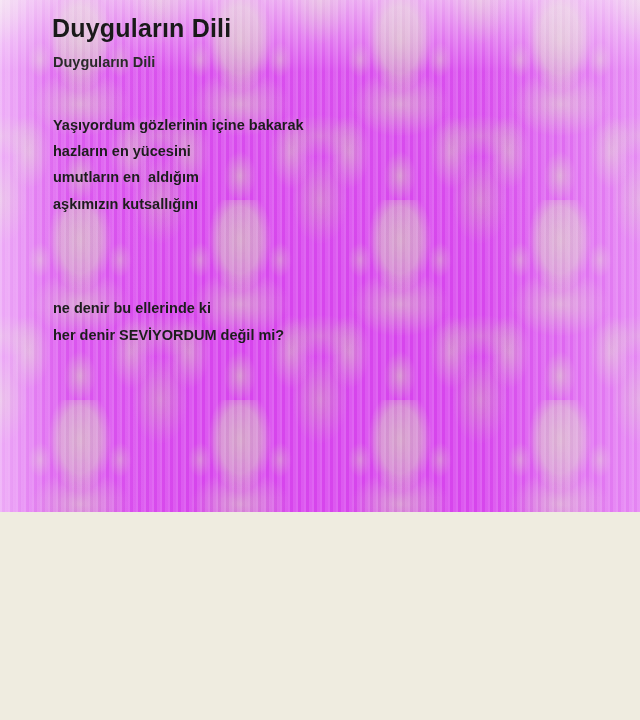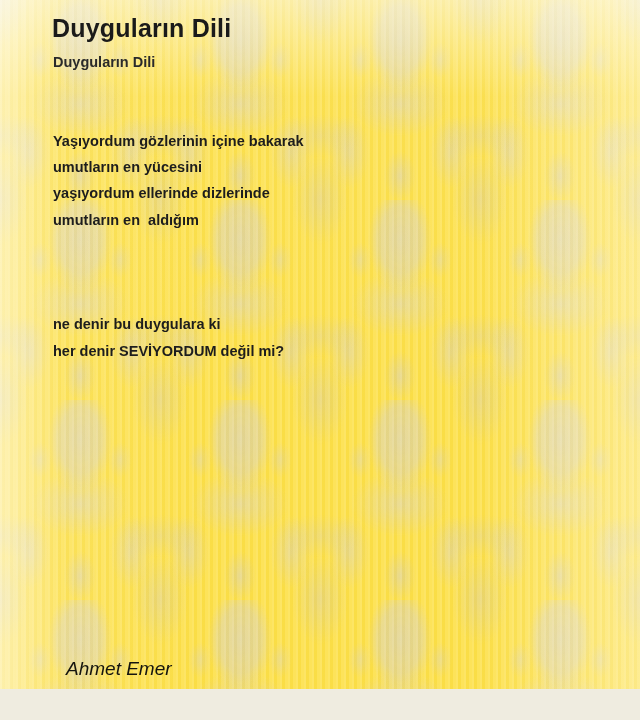--- a/index.html
+++ b/index.html
@@ -10,23 +10,23 @@
     width: 640px;
     height: 720px;
     overflow: hidden;
     font-family: "Liberation Sans", sans-serif;
     background: #efece0;
   }
 
   .page {
     position: relative;
     width: 640px;
-    height: 689px;
+    height: 512px;
     box-sizing: border-box;
-    background-color: #fde047;
+    background-color: #d946ef;
     overflow: hidden;
   }
 
   
   .bg-texture {
     position: absolute;
     inset: 0;
     background-image:
       radial-gradient(ellipse 46px 74px at 50% 20%, rgba(214,208,188,0.75) 0%, rgba(214,208,188,0.55) 45%, rgba(214,208,188,0) 70%),
       radial-gradient(ellipse 70px 46px at 50% 52%, rgba(216,210,190,0.62) 0%, rgba(216,210,190,0) 72%),
@@ -93,21 +93,21 @@
     top: 54px;
     font-size: 14.5px;
     font-weight: bold;
     color: #2a2a2a;
     white-space: nowrap;
   }
 
   .poem {
     position: absolute;
     left: 53px;
-    top: 128px;
+    top: 112px;
     width: 540px;
   }
   .poem-line {
     font-size: 14.5px;
     font-weight: bold;
     color: #1d1d1d;
     line-height: 26.2px;
     white-space: pre-wrap;
     min-height: 26.2px;
   }
@@ -133,25 +133,25 @@
   <div class="bg-texture2"></div>
   <div class="bg-stripes"></div>
   <div class="bg-vignette"></div>
 
   <div class="content">
     <div class="title">Duyguların Dili</div>
     <div class="subtitle">Duyguların Dili</div>
 
     <div class="poem">
       <div class="poem-line">Yaşıyordum gözlerinin içine bakarak</div>
-      <div class="poem-line">umutların en yücesini</div>
-      <div class="poem-line">yaşıyordum ellerinde dizlerinde</div>
+      <div class="poem-line">hazların en yücesini</div>
       <div class="poem-line">umutların en  aldığım</div>
+      <div class="poem-line">aşkımızın kutsallığını</div>
       <div class="poem-line blank"></div>
       <div class="poem-line blank"></div>
       <div class="poem-line blank"></div>
-      <div class="poem-line">ne denir bu duygulara ki</div>
+      <div class="poem-line">ne denir bu ellerinde ki</div>
       <div class="poem-line">her denir SEVİYORDUM değil mi?</div>
     </div>
 
     <div class="author">Ahmet Emer</div>
   </div>
 </div>
 
 </body></html>

